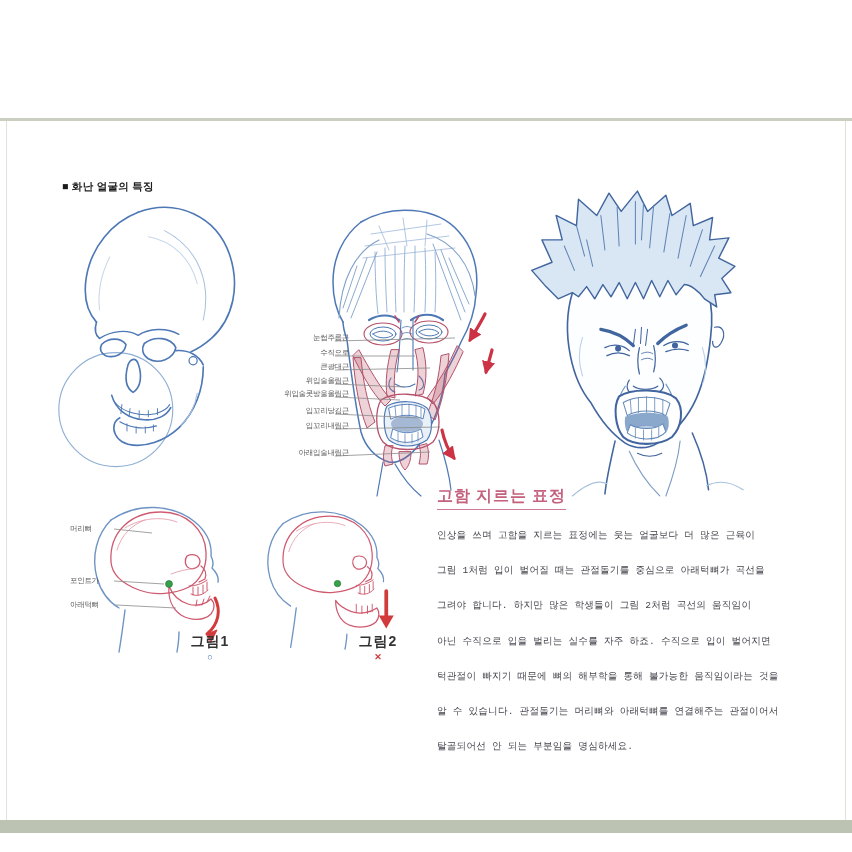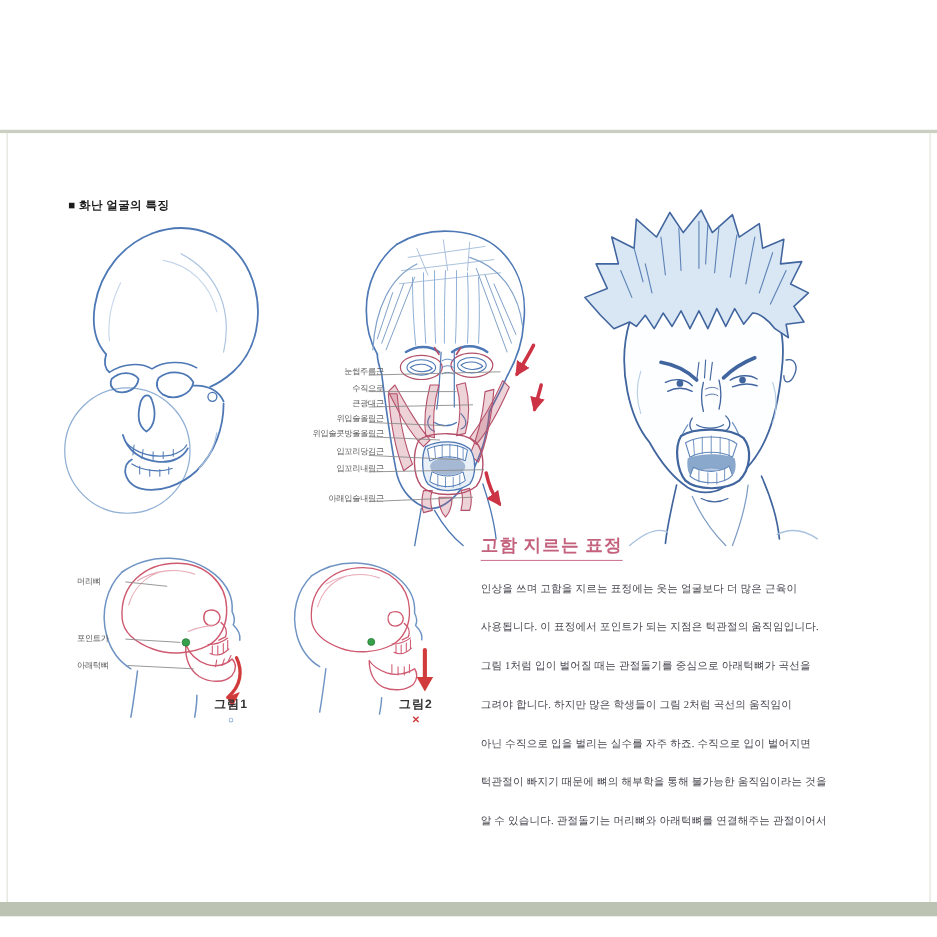--- a/index.html
+++ b/index.html
@@ -21,28 +21,28 @@
   .fig-muscle{left:298px;top:200px;}
   .fig-boy{left:515px;top:185px;}
   .fig-jaw1{left:80px;top:498px;}
   .fig-jaw2{left:255px;top:498px;}
   .overlay{position:absolute;pointer-events:none;}
   .muscle-label{position:absolute;left:271px;width:78px;text-align:right;font-size:7.5px;line-height:1;color:#5a5a5a;letter-spacing:-.3px;}
   .ml0{top:334px}.ml1{top:349px}.ml2{top:363px}.ml3{top:377px}.ml4{top:390px}.ml5{top:407px}.ml6{top:422px}.ml7{top:449px}
   .skull-label{position:absolute;left:70px;width:42px;text-align:left;font-size:7.5px;line-height:1;color:#5a5a5a;letter-spacing:-.3px;}
   .sl0{top:525px}.sl1{top:577px}.sl2{top:601px}
   .figcap{position:absolute;width:44px;text-align:center;}
-  .figcap .cap{font-size:11px;font-weight:bold;color:#333;letter-spacing:1px;}
+  .figcap .cap{font-size:14px;font-weight:bold;color:#333;letter-spacing:1px;}
   .figcap .mark{font-size:9px;margin-top:1px;font-weight:bold;}
   .cap1{left:188px;top:633px}.cap1 .mark{color:var(--mark-blue);}
   .cap2{left:356px;top:633px}.cap2 .mark{color:var(--mark-red);}
   .article{position:absolute;left:437px;top:486px;width:320px;}
   .article-title{display:inline-block;font-family:"Liberation Serif",serif;font-size:16px;font-weight:bold;color:var(--title-pink);letter-spacing:1px;border-bottom:1.2px solid #cf7a93;padding-bottom:2px;}
   .article-body{margin-top:8px;}
-  .article-line{font-family:Liberation Serif, serif;font-size:9.6px;line-height:19.2px;color:var(--body-text);letter-spacing:.2px;white-space:nowrap;margin-top:16px;}
+  .article-line{font-family:Liberation Mono, monospace;font-size:9.6px;line-height:19.2px;color:var(--body-text);letter-spacing:.2px;white-space:nowrap;margin-top:16px;}
 </style>
 </head>
 <body>
 
 <div class="canvas">
 
   <div class="frame frame-top"></div>
   <div class="frame frame-bottom"></div>
   <div class="frame-left frame"></div>
   <div class="frame-right frame"></div>
@@ -265,22 +265,22 @@
   </div>
   <div class="figcap cap2">
     <div class="cap">그림2</div>
     <div class="mark">✕</div>
   </div>
 
   <div class="article">
     <div class="article-title">고함 지르는 표정</div>
     <div class="article-body">
       <div class="article-line">인상을 쓰며 고함을 지르는 표정에는 웃는 얼굴보다 더 많은 근육이</div>
-      <div class="article-line">사용됩니다. 이 표정에서 포인트가 되는 지점은 턱관절의 움직임입니다.</div>
       <div class="article-line">그림 1처럼 입이 벌어질 때는 관절돌기를 중심으로 아래턱뼈가 곡선을</div>
       <div class="article-line">그려야 합니다. 하지만 많은 학생들이 그림 2처럼 곡선의 움직임이</div>
       <div class="article-line">아닌 수직으로 입을 벌리는 실수를 자주 하죠. 수직으로 입이 벌어지면</div>
       <div class="article-line">턱관절이 빠지기 때문에 뼈의 해부학을 통해 불가능한 움직임이라는 것을</div>
       <div class="article-line">알 수 있습니다. 관절돌기는 머리뼈와 아래턱뼈를 연결해주는 관절이어서</div>
+      <div class="article-line">탈골되어선 안 되는 부분임을 명심하세요.</div>
     </div>
   </div>
 
 </div>
 
 </body></html>

